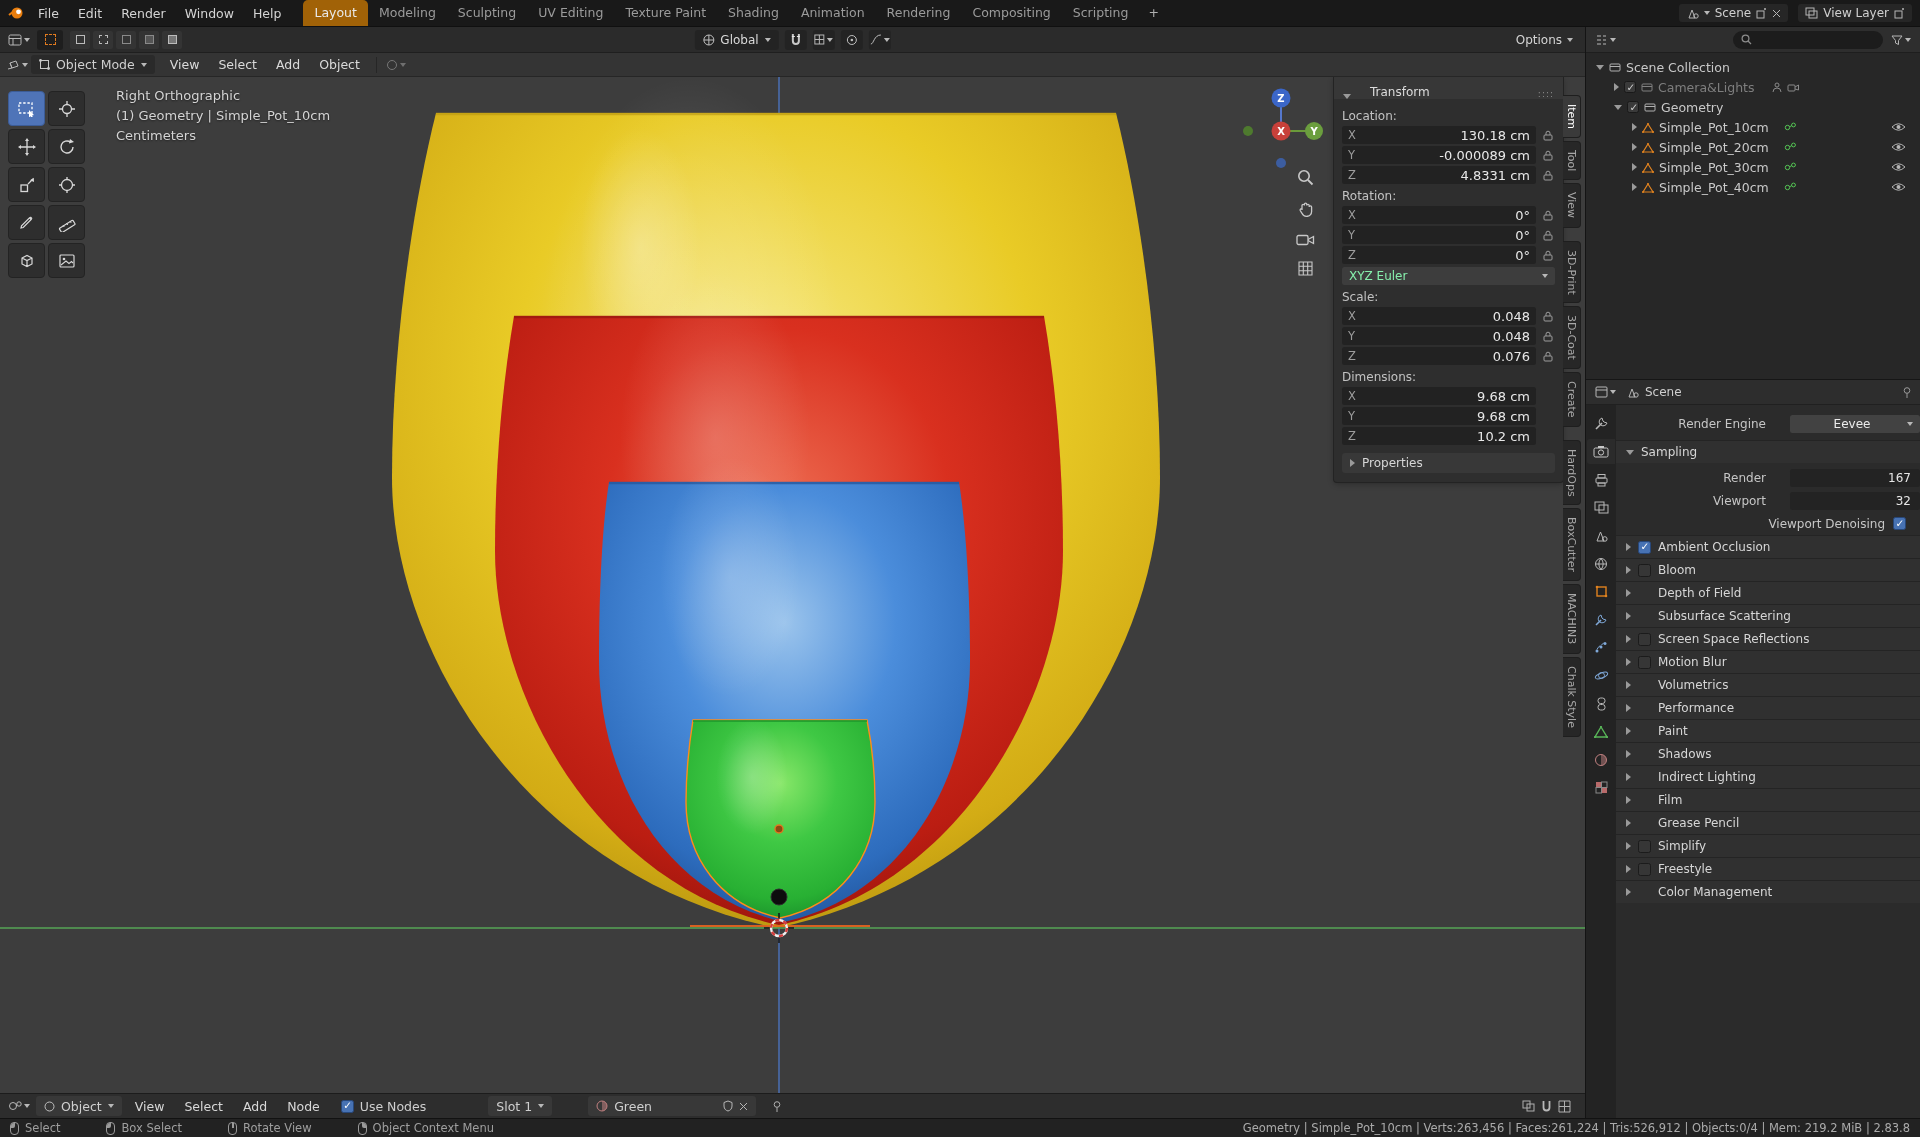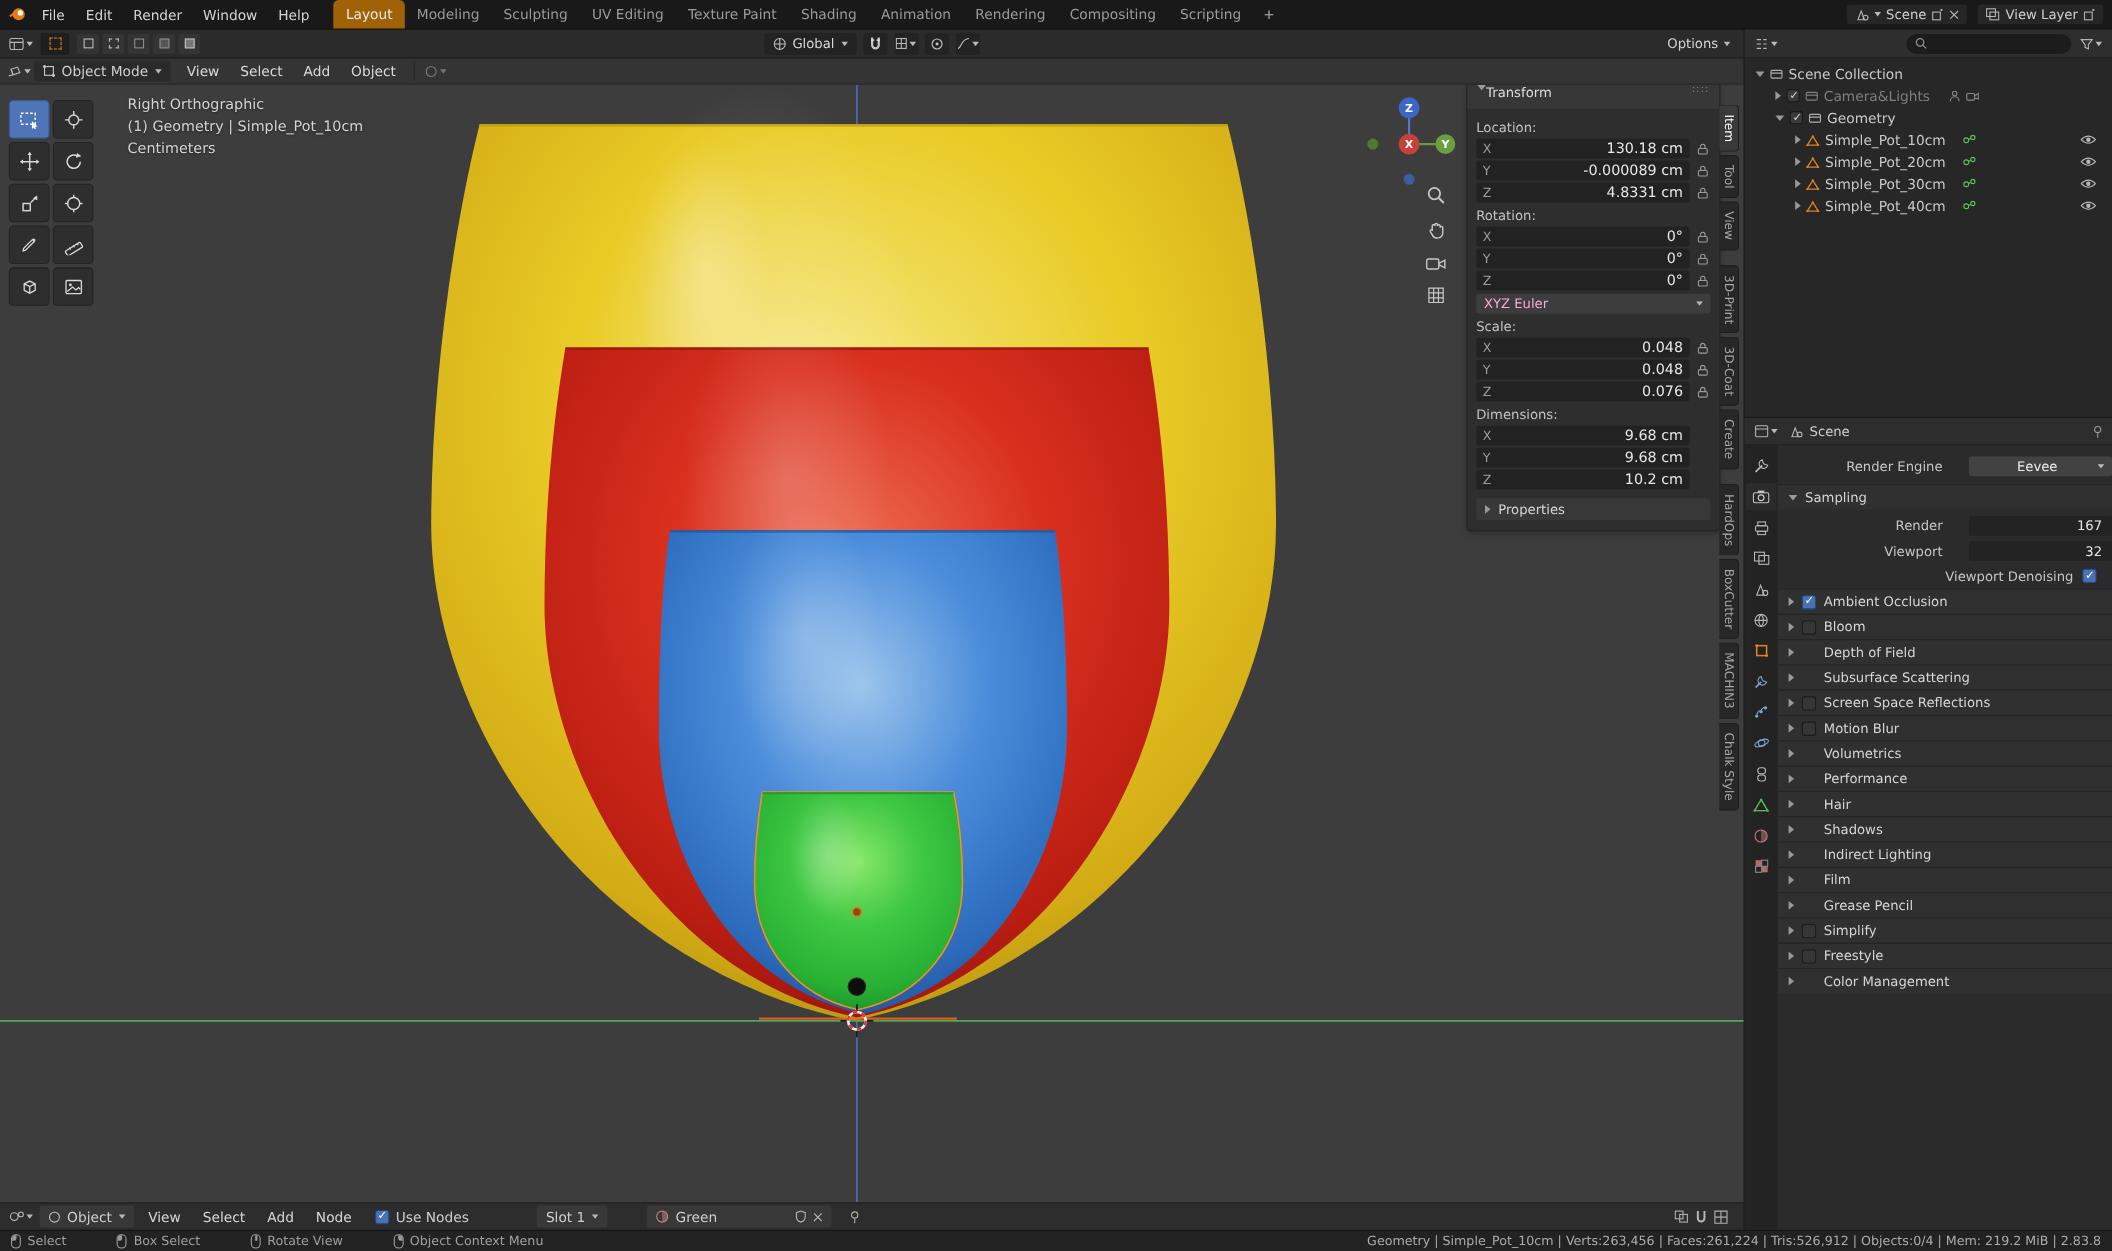--- a/index.html
+++ b/index.html
@@ -62,30 +62,30 @@
   .scene-svg { position:absolute; left:0; top:0; }
   .vp-text { position:absolute; left:116px; top:9px; font-size:13px; color:#d4d4d4; line-height:20px; text-shadow:0 1px 2px rgba(0,0,0,.45); }
   .toolbar { position:absolute; left:8px; top:14px; display:grid; grid-template-columns:37px 37px; gap:3px; }
   .tool-btn { height:35px; background:rgba(44,44,44,.92); border:1px solid #232323; border-radius:4px; display:flex; align-items:center; justify-content:center; }
   .tool-btn.active { background:#4f74b8; border-color:#3c5c96; }
   .gizmo { position:absolute; left:1238px; top:4px; }
   .nav-icons { position:absolute; left:1296px; top:92px; display:flex; flex-direction:column; gap:12px; align-items:center; }
 
   
   .n-panel { position:absolute; top:0; right:22px; width:229px; background:#2e2e2e; box-shadow:0 0 0 1px #232323, 0 2px 6px rgba(0,0,0,.3); border-radius:0 0 3px 3px; font-size:12px; }
-  .np-header { height:22px; background:#373737; display:flex; align-items:flex-start; gap:0; padding:0 9px; color:#dcdcdc; }
+  .np-header { height:22px; background:#373737; display:flex; align-items:flex-end; gap:19px; padding:0 9px; color:#dcdcdc; }
   .np-grip { margin-left:auto; color:#8a8a8a; letter-spacing:1px; font-size:9px; }
   .np-body { padding:5px 8px 9px; }
   .np-section-label { color:#c2c2c2; margin:5px 0 3px; }
   .np-row { display:flex; align-items:center; gap:4px; margin-bottom:2px; }
   .np-field { flex:1; height:18px; background:#222; border-radius:2.5px; display:flex; align-items:center; padding:0 6px; }
   .np-axis { color:#9d9d9d; font-size:11.5px; }
   .np-val { margin-left:auto; color:#e8e8e8; font-size:13px; }
   .lock-btn { width:15px; display:flex; justify-content:center; flex:none; }
-  .np-dd { height:18px; background:#3d3d3d; border-radius:2.5px; display:flex; align-items:center; padding:0 7px; margin:3px 0 2px; color:#f9a8d4; }
+  .np-dd { height:18px; background:#3d3d3d; border-radius:2.5px; display:flex; align-items:center; padding:0 7px; margin:3px 0 2px; color:#86efac; }
   .np-collapsed { height:20px; background:#383838; border-radius:3px; display:flex; align-items:center; gap:7px; padding:0 8px; margin-top:8px; color:#d6d6d6; }
 
   
   .side-tabs { position:absolute; right:0; top:18px; width:22px; display:flex; flex-direction:column; align-items:flex-start; gap:3px; }
   .side-tab { writing-mode:vertical-rl; font-size:11px; color:#a8a8a8; background:#272727; border:1px solid #1e1e1e; border-left:none; padding:8px 2px; border-radius:0 4px 4px 0; white-space:nowrap; }
   .side-tab.active { background:#3a3a3a; color:#fff; }
   .side-gap { height:7px; }
 
   
   .outliner { height:353px; background:#272727; display:flex; flex-direction:column; border-bottom:1px solid #161616; }
@@ -992,21 +992,21 @@
             <span>Volumetrics</span>
           </div>
           <div class="panel-hdr">
             <span class="tri-r"></span>
             <span class="cb cb-none"></span>
             <span>Performance</span>
           </div>
           <div class="panel-hdr">
             <span class="tri-r"></span>
             <span class="cb cb-none"></span>
-            <span>Hair</span>
+            <span>Paint</span>
           </div>
           <div class="panel-hdr">
             <span class="tri-r"></span>
             <span class="cb cb-none"></span>
             <span>Shadows</span>
           </div>
           <div class="panel-hdr">
             <span class="tri-r"></span>
             <span class="cb cb-none"></span>
             <span>Indirect Lighting</span>

